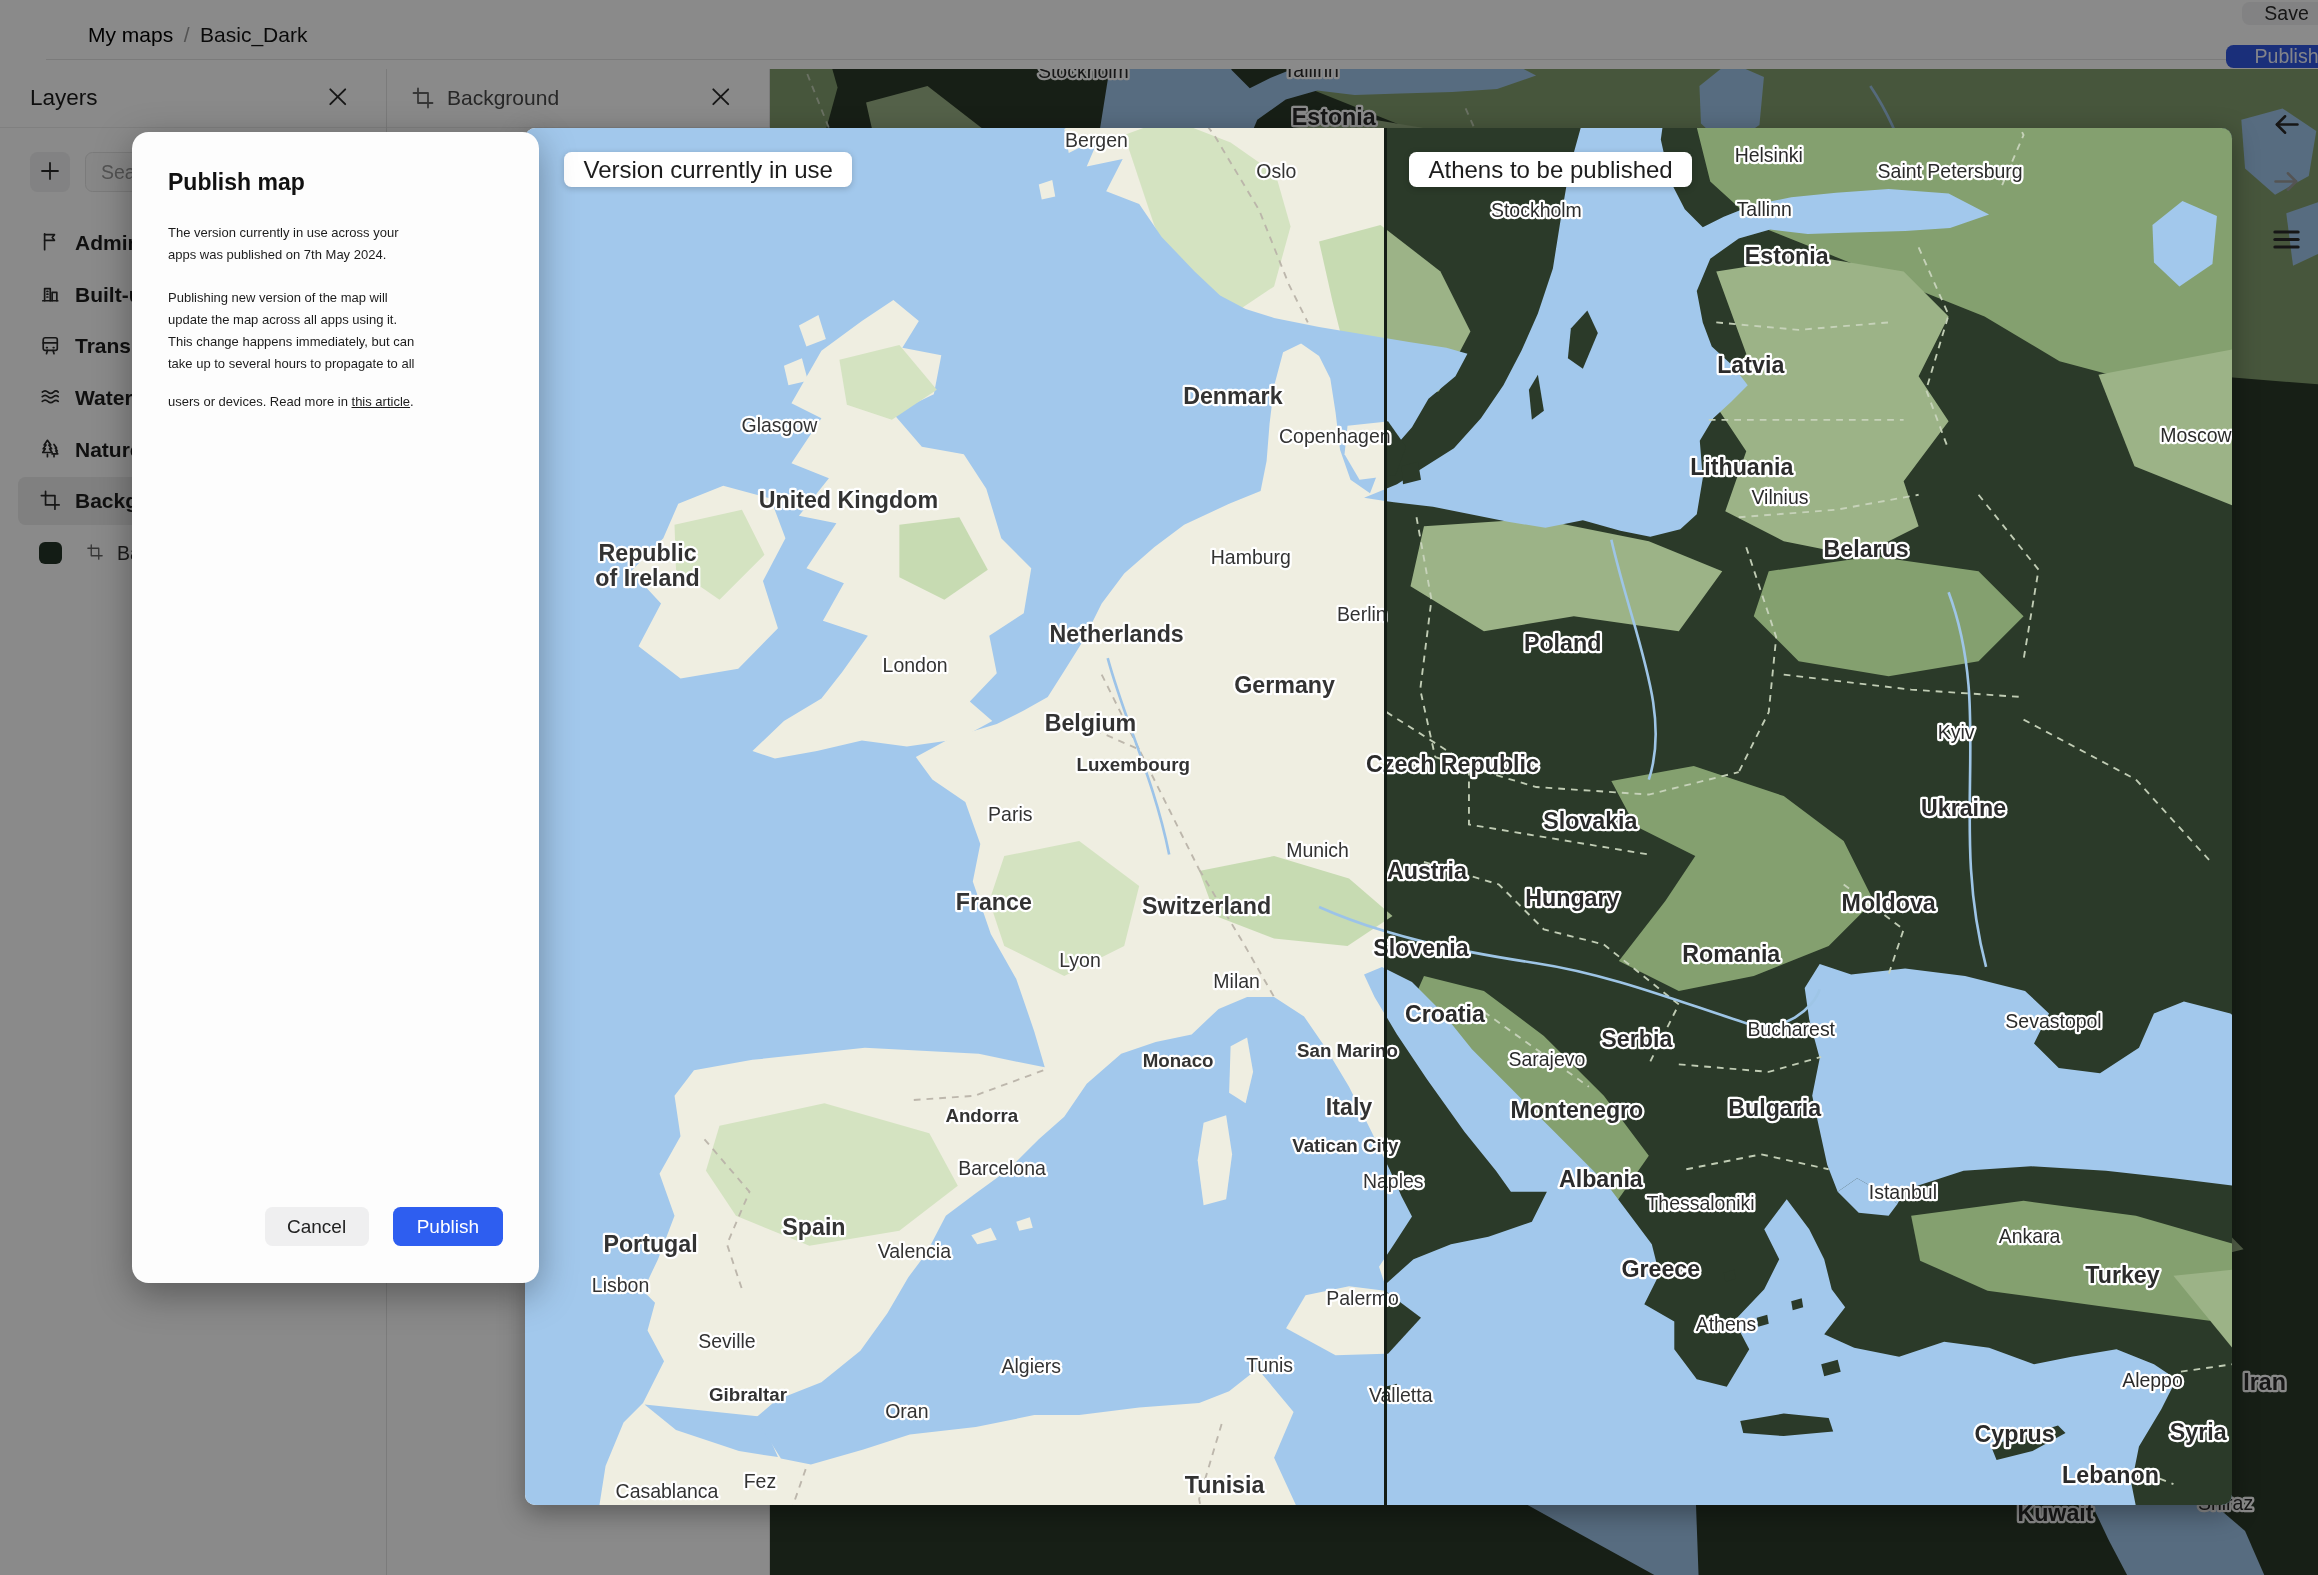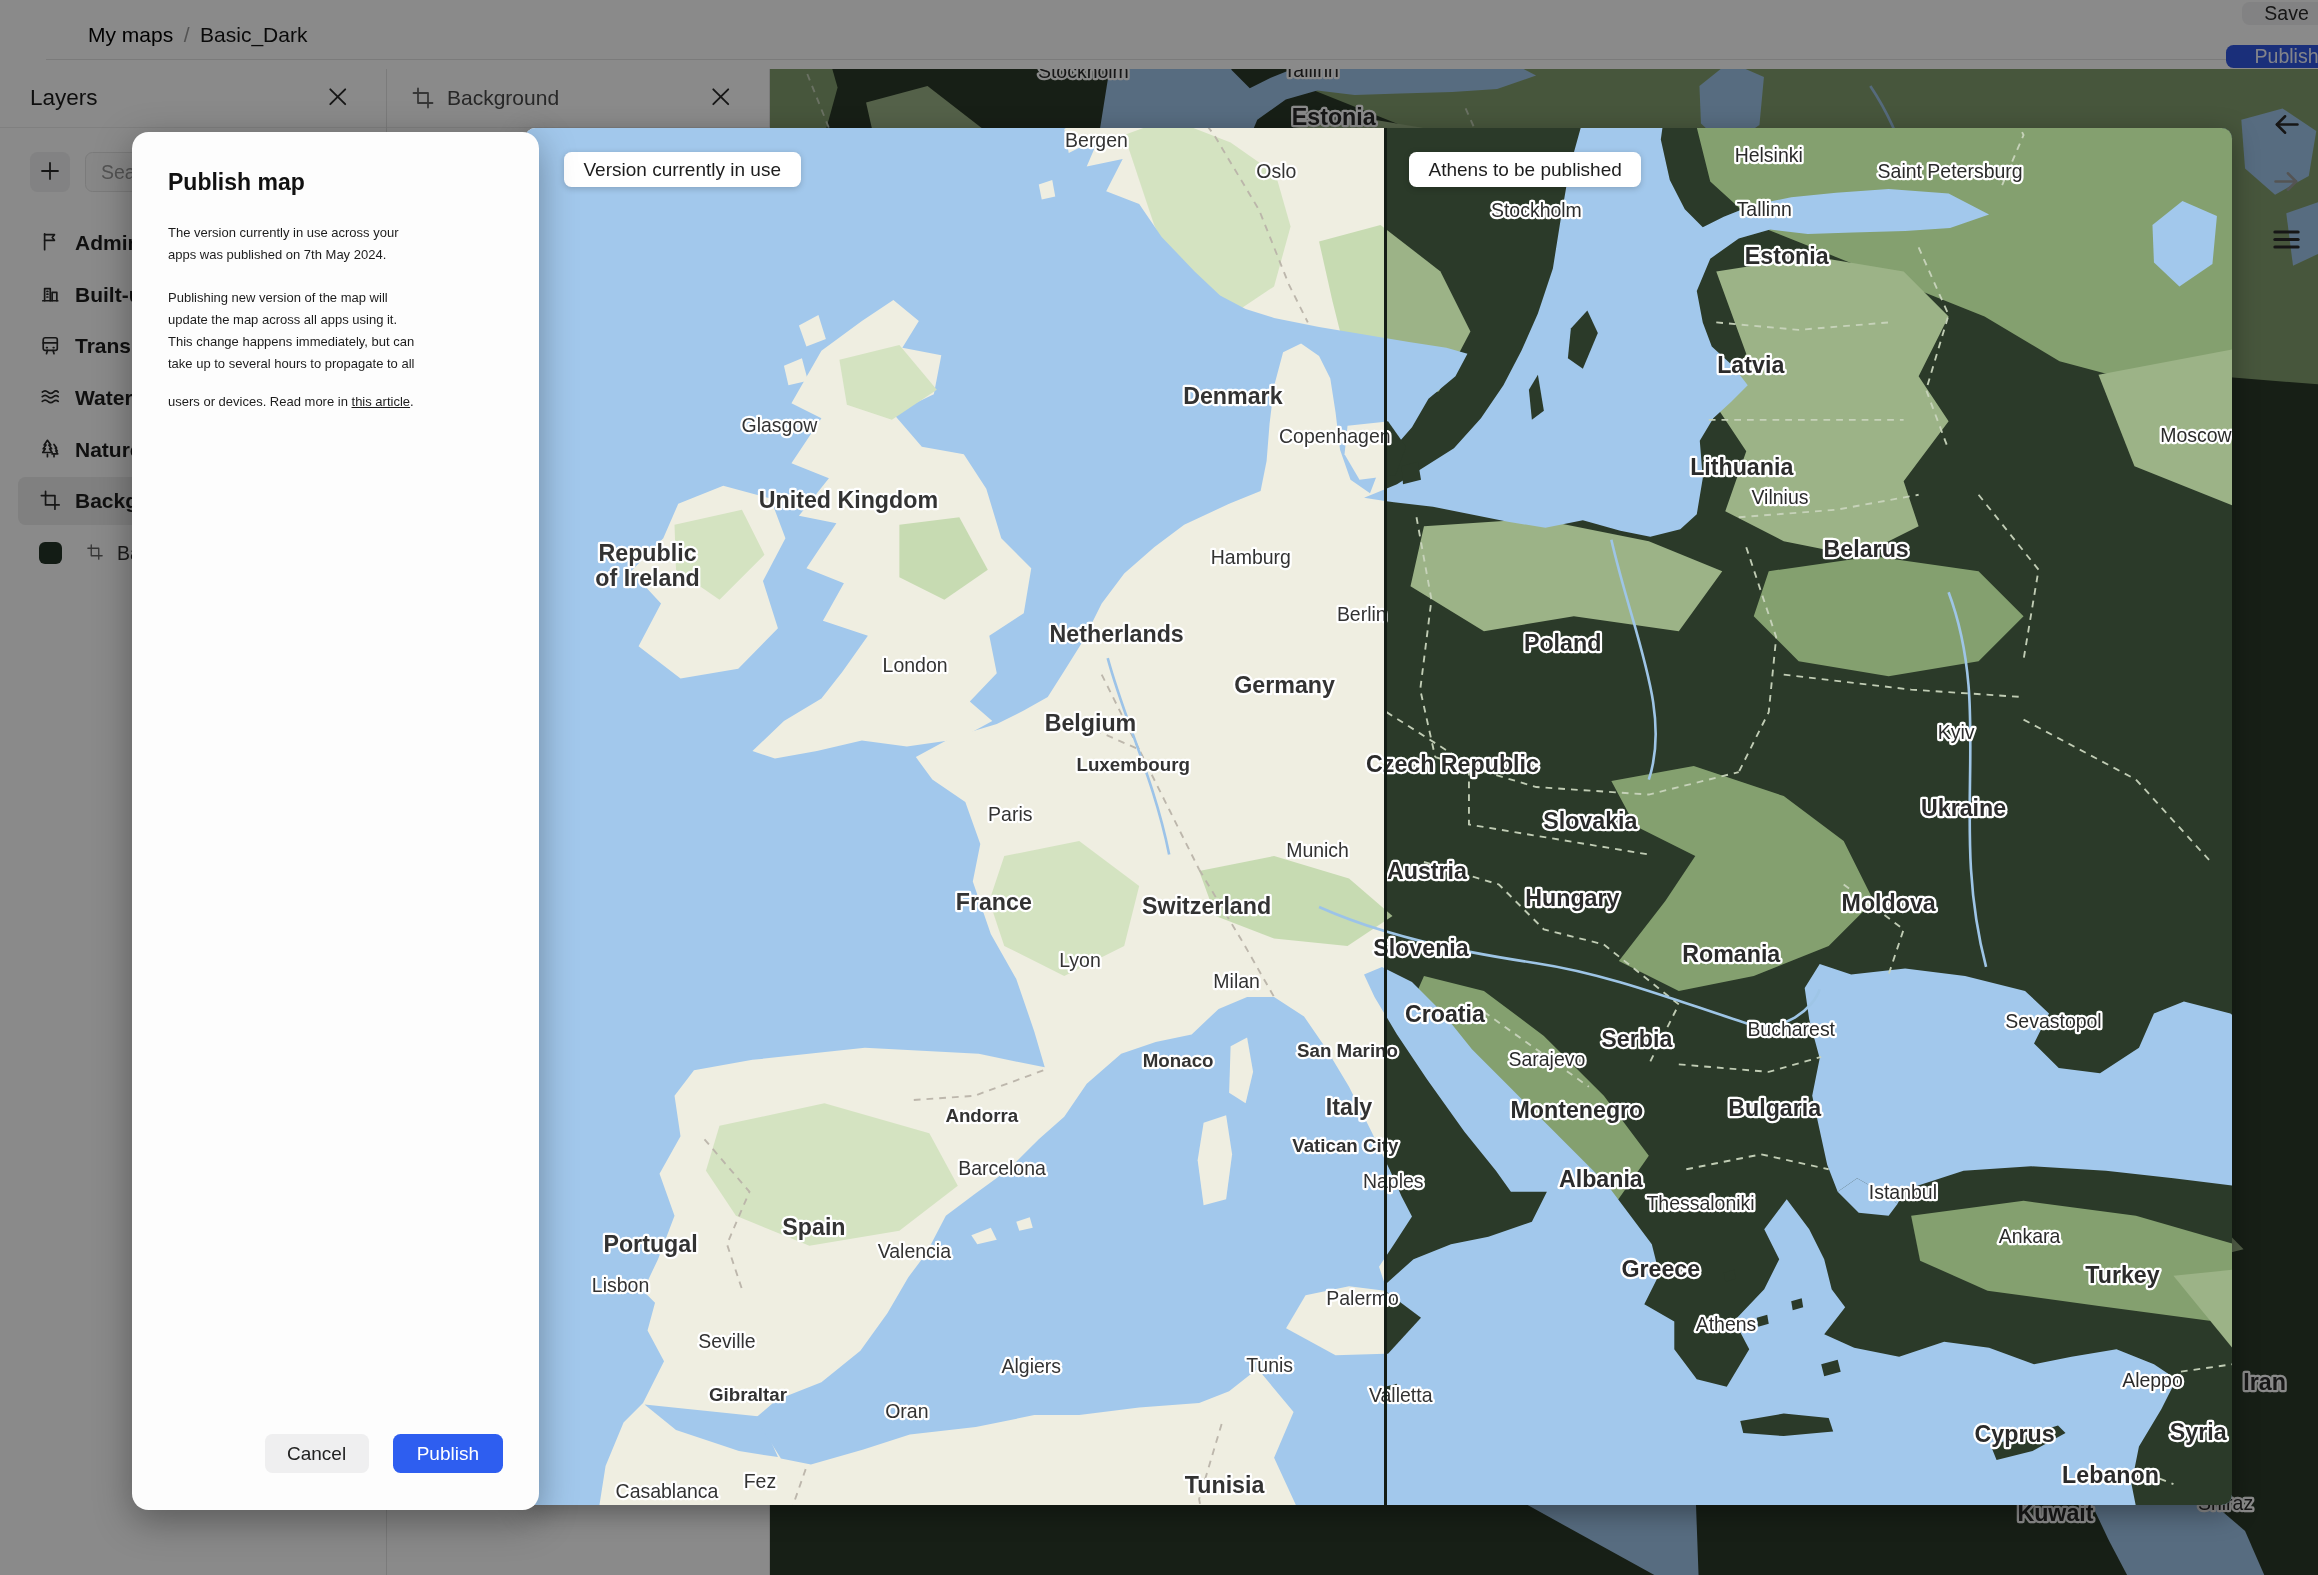--- a/index.html
+++ b/index.html
@@ -55,21 +55,21 @@
 
   
   .compare{position:absolute;left:525px;top:128px;width:1707px;height:1377px;border-radius:10.5px;
            overflow:hidden;z-index:4;box-shadow:0 7.5px 27px rgba(0,0,0,.35);background:#a2c8ec;}
   .map-clip{position:absolute;top:0;height:100%;overflow:hidden;}
   .map-clip.left{left:0;width:860px;}
   .map-clip.right{left:860px;width:847px;}
   .labels-layer{position:absolute;inset:0;pointer-events:none;}
   .divider{position:absolute;left:859px;top:0;width:3px;height:100%;background:#131c15;cursor:ew-resize;z-index:5;}
   .chip{position:absolute;top:24px;height:35px;border-radius:7.5px;background:#ffffff;color:#1d1d1d;
-        font-size:19px;display:flex;align-items:center;padding:0 19.5px;box-shadow:0 1.5px 6px rgba(0,0,0,.18);z-index:6;}
+        font-size:24px;display:flex;align-items:center;padding:0 19.5px;box-shadow:0 1.5px 6px rgba(0,0,0,.18);z-index:6;}
   .chip.left{left:39px;}
   .chip.right{left:884px;}
 
   svg.mapsvg{position:absolute;display:block;}
 
   
   .style-light{--land:#efeee1;--green:#d4e3c1;--green2:#c7dbb2;--water:#a2c8ec;--border:#b9b3a9;
                --river:#9cc3e8;--txt:#333333;}
   .style-dark{--land:#2b3a29;--green:#84a06f;--green2:#9cb387;--water:#a2c8ec;--border:#c8d4bc;
               --river:#9ec5e6;--txt:#2b2b2b;}
@@ -78,21 +78,21 @@
   .waterp{fill:var(--water);}
   .borderp{stroke:var(--border);stroke-width:2.5;stroke-dasharray:9 8;fill:none;opacity:.95;}
   .riverp{stroke:var(--river);stroke-width:3.5;fill:none;}
   text.lab{paint-order:stroke;stroke:#ffffff;stroke-width:6;stroke-linejoin:round;fill:var(--txt);
            font-family:"Liberation Sans",sans-serif;text-anchor:middle;}
   text.lab-city{font-size:26px;}
   text.lab-country{font-size:31px;font-weight:700;}
   text.lab-small{font-size:25px;font-weight:700;}
 
   
-  .modal{position:absolute;left:132px;top:132px;width:407px;height:1378px;background:#fdfdfd;
+  .modal{position:absolute;left:132px;top:132px;width:407px;height:1151px;background:#fdfdfd;
          border-radius:16.5px;z-index:7;box-shadow:0 10.5px 37px rgba(0,0,0,.35);padding:37px 36px;}
   .modal-title{font-size:23px;font-weight:700;color:#111;margin:0 0 25.5px 0;}
   .modal-p{font-size:13px;line-height:22px;color:#1d1d1d;margin:0 0 21px 0;white-space:pre-line;}
   .modal-p.last{margin-bottom:0;white-space:normal;}
   .modal-link{color:#1d1d1d;text-decoration:underline;cursor:pointer;}
   .modal-actions{position:absolute;right:36px;bottom:37px;display:flex;gap:24px;align-items:center;}
   .btn-cancel{height:39px;padding:0 22.5px;background:#efeff0;color:#222;font-size:19px;}
   .btn-publish{height:39px;padding:0 24px;background:#2e5ef0;color:#ffffff;font-size:19px;}
 
   .ico{stroke:#2a2a2a;stroke-width:1.8;fill:none;stroke-linecap:round;stroke-linejoin:round;}

